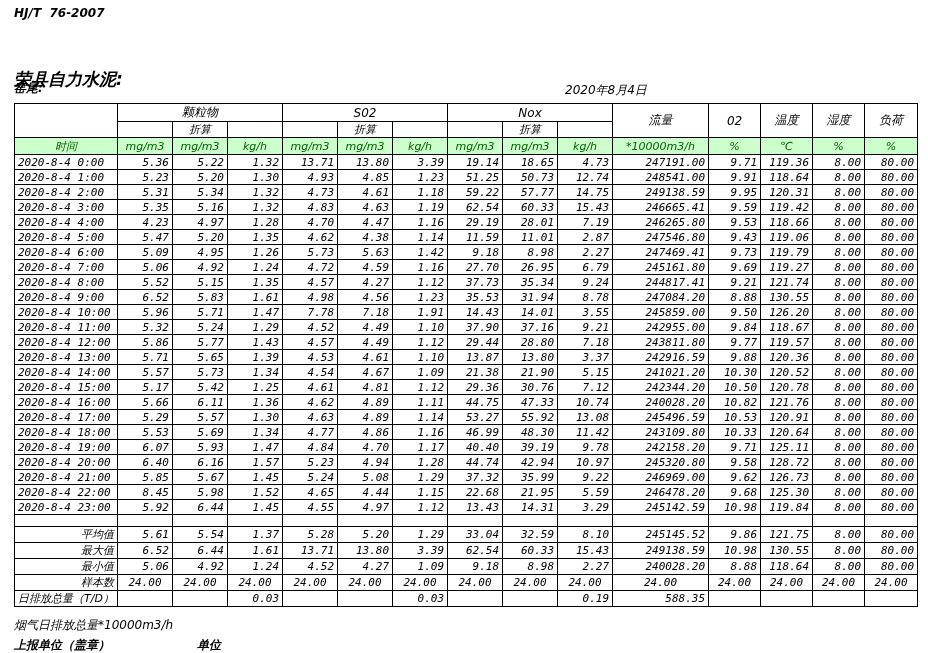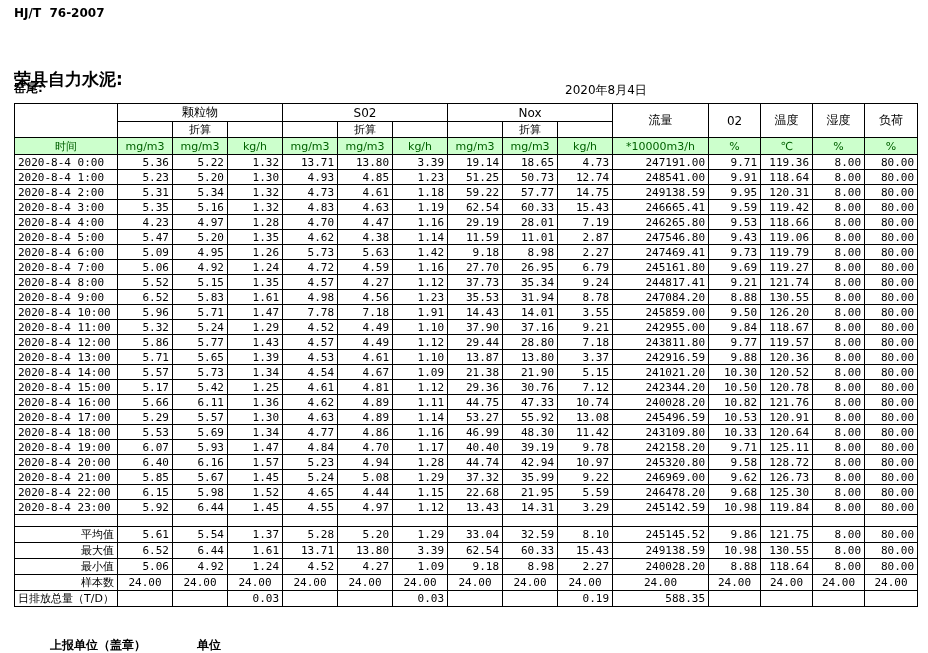--- a/index.html
+++ b/index.html
@@ -1,19 +1,19 @@
 <!DOCTYPE html>
 <html style="--hdr-bg: #ccffcc; --hdr-fg: #006100;"><head>
 <meta charset="utf-8">
 <style>
   * { margin:0; padding:0; box-sizing:border-box; }
   html,body { background:#ffffff; }
   #page {
     position:relative; width:928px; height:653px; background:#fff;
-    font-family:"DejaVu Sans", "Liberation Sans", sans-serif; color:#000;
+    font-family:"DejaVu Sans", "Liberation Sans", sans-serif; color:#000;font-style:italic;
   }
   .doc-code { position:absolute; left:14px; top:6px; font-size:12px; font-weight:bold; white-space:pre; }
   .title { position:absolute; left:0; top:22px; width:660px; text-align:center; font-size:15px; font-weight:bold; }
   .company { position:absolute; left:14px; top:68px; font-size:17px; font-weight:bold; }
   .location { position:absolute; left:14px; top:80px; font-size:12px; font-weight:bold; }
   .date { position:absolute; left:565px; top:82px; font-size:12px; }
 
   table { position:absolute; left:14px; top:103px; border-collapse:collapse; table-layout:fixed; width:903px; }
   td {
     border:1px solid #000; font-size:11px; height:15px; padding:0 3px;
@@ -23,21 +23,21 @@
   tr.h2 td { font-size:11px; height:14px; }
   tr.h3 td { background:var(--hdr-bg,#ccffcc); color:var(--hdr-fg,#006100); height:17px; font-size:11px; }
   td.num { text-align:right; font-family:"DejaVu Sans Mono","Liberation Mono",monospace; }
   td.center { text-align:center; font-family:"DejaVu Sans Mono","Liberation Mono",monospace; }
   td.time { text-align:left; padding-right:6px; font-family:"DejaVu Sans Mono","Liberation Mono",monospace; }
   tr.spacer-row td { height:12px; }
   td.label-right { text-align:right; font-family:"DejaVu Sans","Liberation Sans",sans-serif; }
   td.label-left { text-align:center; font-family:"DejaVu Sans","Liberation Sans",sans-serif; }
 
   .footer-note { position:absolute; left:14px; top:617px; font-size:12px; }
-  .footer-stamp { position:absolute; left:14px; top:637px; font-size:12px; font-weight:bold;margin-left:36px; }
+  .footer-stamp { position:absolute; left:14px; top:637px; font-size:12px; font-weight:bold; }
   .footer-unit { position:absolute; left:197px; top:637px; font-size:12px; font-weight:bold; }
 </style>
 </head>
 <body>
 
 <div id="page">
   <div class="doc-code">HJ/T  76-2007</div>
   <div class="company">荣县自力水泥:</div>
   <div class="location">窑尾:</div>
   <div class="date">2020年8月4日</div>
@@ -471,21 +471,21 @@
           <td class="num">35.99</td>
           <td class="num">9.22</td>
           <td class="num">246969.00</td>
           <td class="num">9.62</td>
           <td class="num">126.73</td>
           <td class="num">8.00</td>
           <td class="num">80.00</td>
         </tr>
         <tr class="data-row">
           <td class="time">2020-8-4 22:00</td>
-          <td class="num">6.15</td>
+          <td class="num">8.45</td>
           <td class="num">5.98</td>
           <td class="num">1.52</td>
           <td class="num">4.65</td>
           <td class="num">4.44</td>
           <td class="num">1.15</td>
           <td class="num">22.68</td>
           <td class="num">21.95</td>
           <td class="num">5.59</td>
           <td class="num">246478.20</td>
           <td class="num">9.68</td>
@@ -608,15 +608,16 @@
           <td class="num">0.19</td>
           <td class="num">588.35</td>
           <td class="num"></td>
           <td class="num"></td>
           <td class="num"></td>
           <td class="num"></td>
         </tr>
       </tbody>
   </table>
 
+  <div class="footer-note">烟气日排放总量*10000m3/h</div>
   <div class="footer-stamp">上报单位（盖章）</div>
   <div class="footer-unit">单位</div>
 </div>
 
 </body></html>

